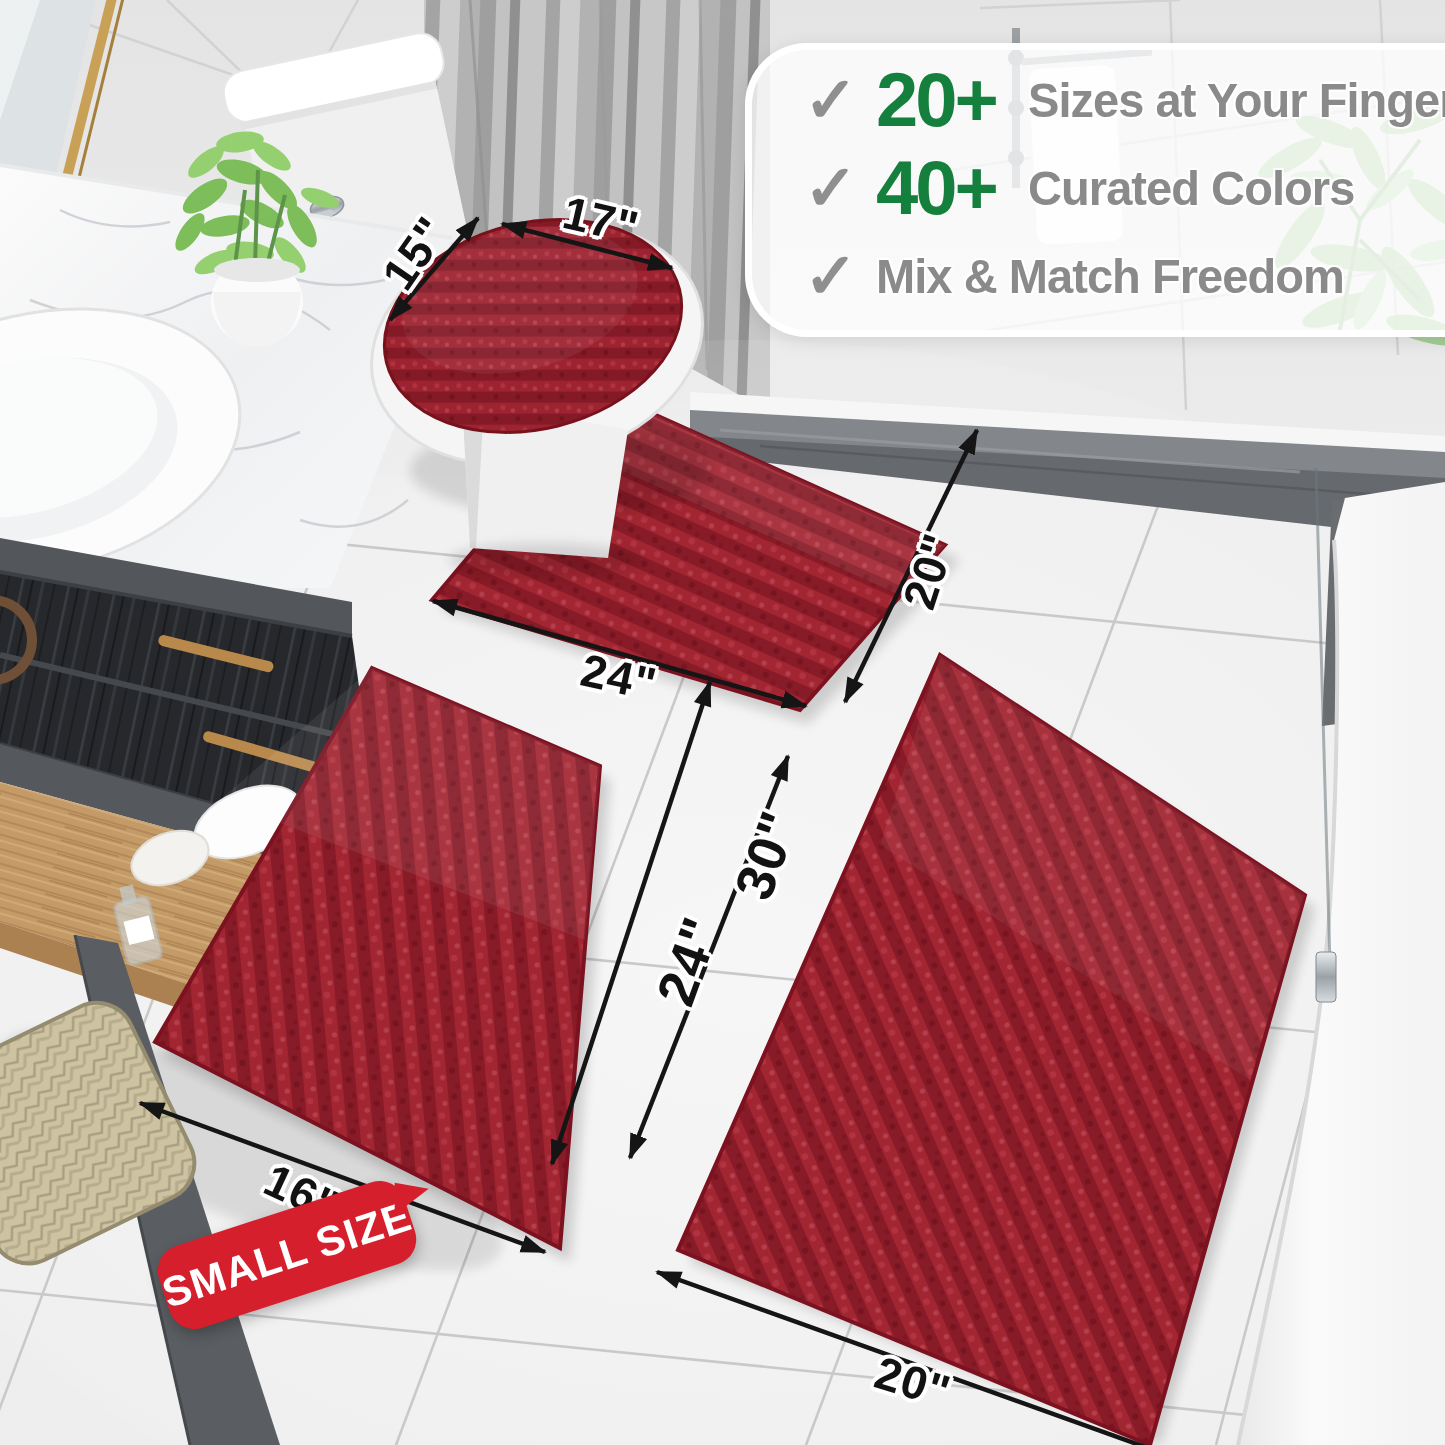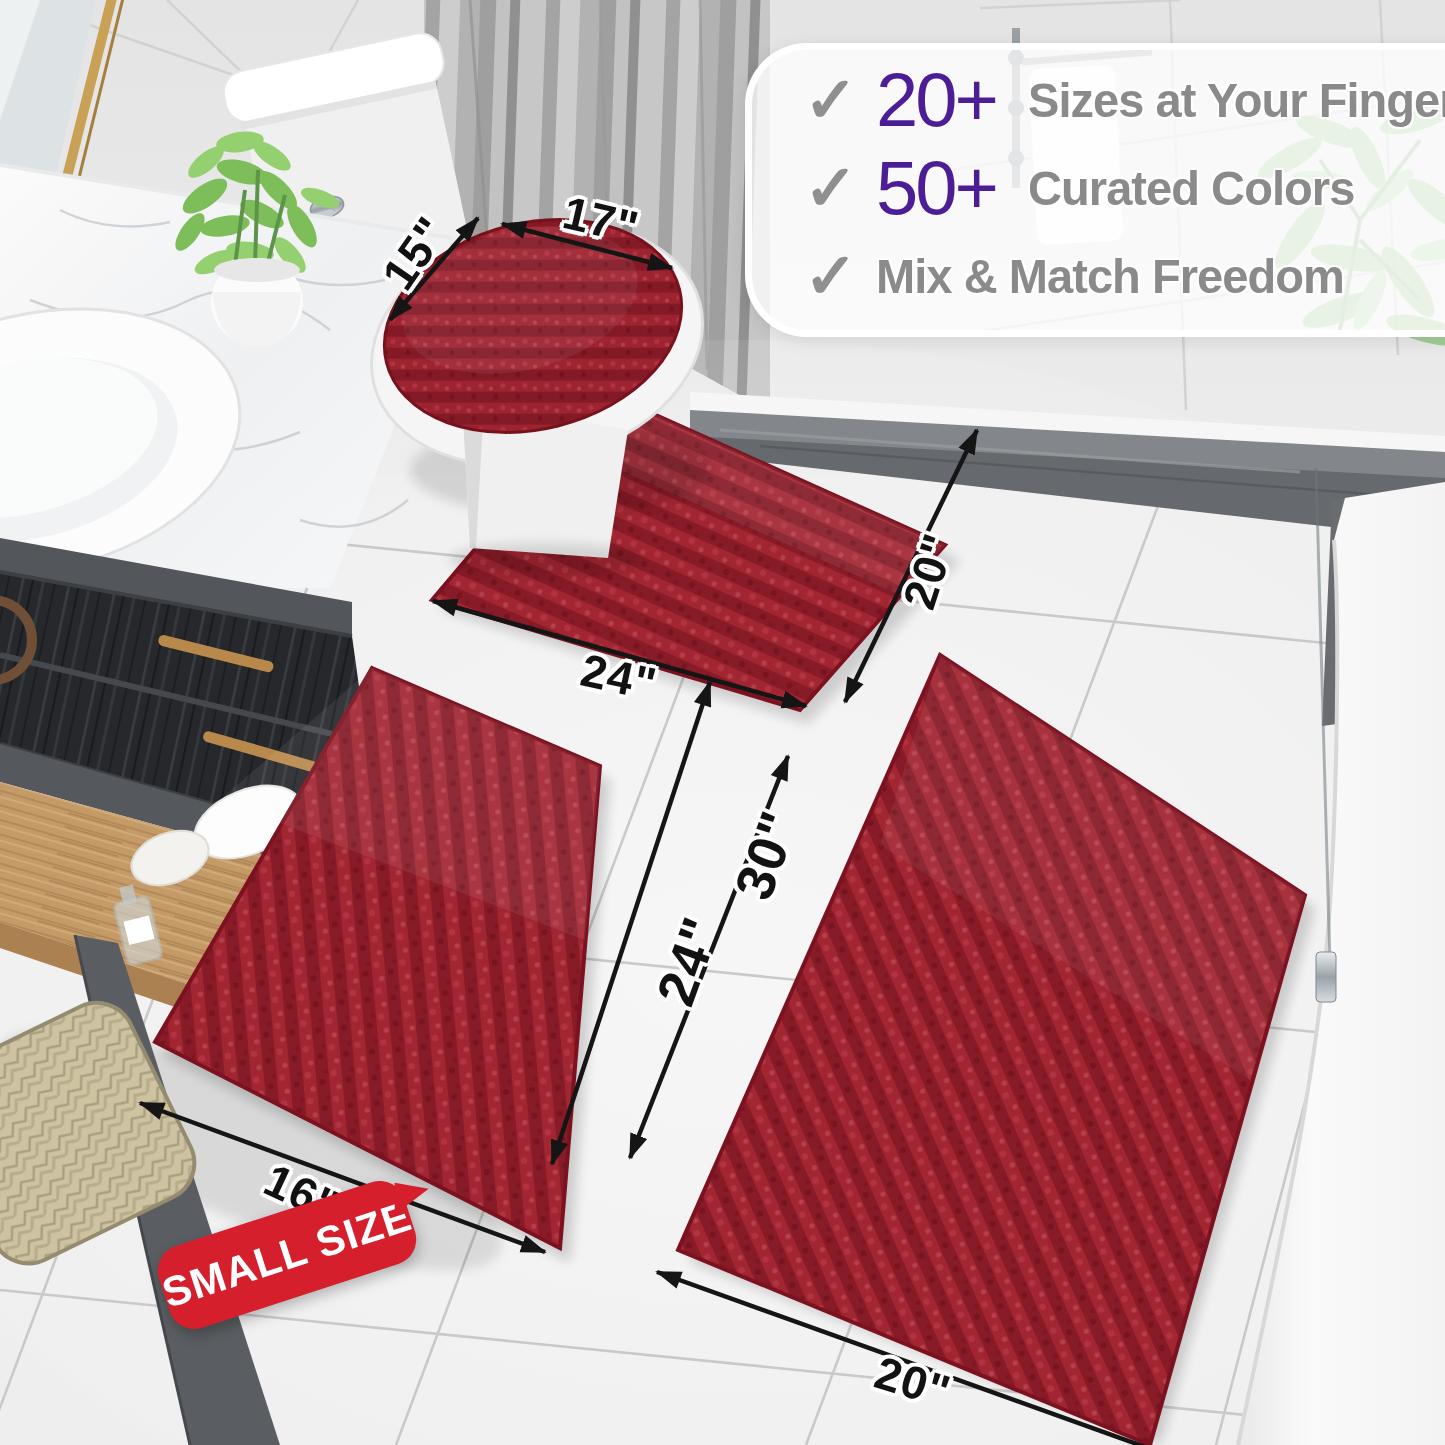--- a/index.html
+++ b/index.html
@@ -12,21 +12,21 @@
        text-shadow:-3px -3px 0 #fff,3px -3px 0 #fff,-3px 3px 0 #fff,3px 3px 0 #fff,
                    0 -4px 0 #fff,0 4px 0 #fff,-4px 0 0 #fff,4px 0 0 #fff;}
   .dim.big{font-size:54px;}
   
   .callout{position:absolute;left:745px;top:43px;width:770px;height:294px;z-index:25;
            background:rgba(255,255,255,0.75);border:7px solid rgba(255,255,255,0.95);
            border-radius:62px;box-sizing:border-box;box-shadow:0 4px 18px rgba(0,0,0,0.10);}
   .callout .row{display:flex;align-items:center;height:88px;padding-left:52px;}
   .callout .row:first-child{margin-top:6px;}
   .check{font-size:64px;font-weight:800;color:#8f8f8f;line-height:1;width:72px;flex:0 0 72px;}
-  .stat{font-size:76px;font-weight:400;color:#4c1d95;letter-spacing:-3px;width:152px;flex:0 0 152px;line-height:1;}
+  .stat{font-size:76px;font-weight:700;color:#15803d;letter-spacing:-3px;width:152px;flex:0 0 152px;line-height:1;}
   .feat{font-size:49px;font-weight:800;color:#8a8a8a;letter-spacing:-1px;white-space:nowrap;
         text-shadow:-2px -2px 0 rgba(255,255,255,.8),2px 2px 0 rgba(255,255,255,.8),
                     2px -2px 0 rgba(255,255,255,.8),-2px 2px 0 rgba(255,255,255,.8);
         transform:scaleX(.96);transform-origin:left center;}
   
   .badge{position:absolute;left:158px;top:1212px;width:258px;height:86px;z-index:31;
          background:#d61f2c;border-radius:26px;transform:rotate(-18deg);
          display:flex;align-items:center;justify-content:center;
          box-shadow:0 6px 14px rgba(0,0,0,.25);}
   .badge:after{content:"";position:absolute;right:-24px;top:12px;width:0;height:0;
@@ -365,21 +365,21 @@
   <div class="dim" style="left:913px;top:1382px;transform:translate(-50%,-50%) rotate(17deg);">20"</div>
 
   <div class="callout">
     <div class="row">
       <span class="check">✓</span>
       <span class="stat">20+</span>
       <span class="feat">Sizes at Your Fingertips</span>
     </div>
     <div class="row">
       <span class="check">✓</span>
-      <span class="stat">50+</span>
+      <span class="stat">40+</span>
       <span class="feat">Curated Colors</span>
     </div>
     <div class="row">
       <span class="check">✓</span>
       <span class="feat">Mix &amp; Match Freedom</span>
     </div>
   </div>
 
   <div class="badge">
     <span>SMALL SIZE</span>

